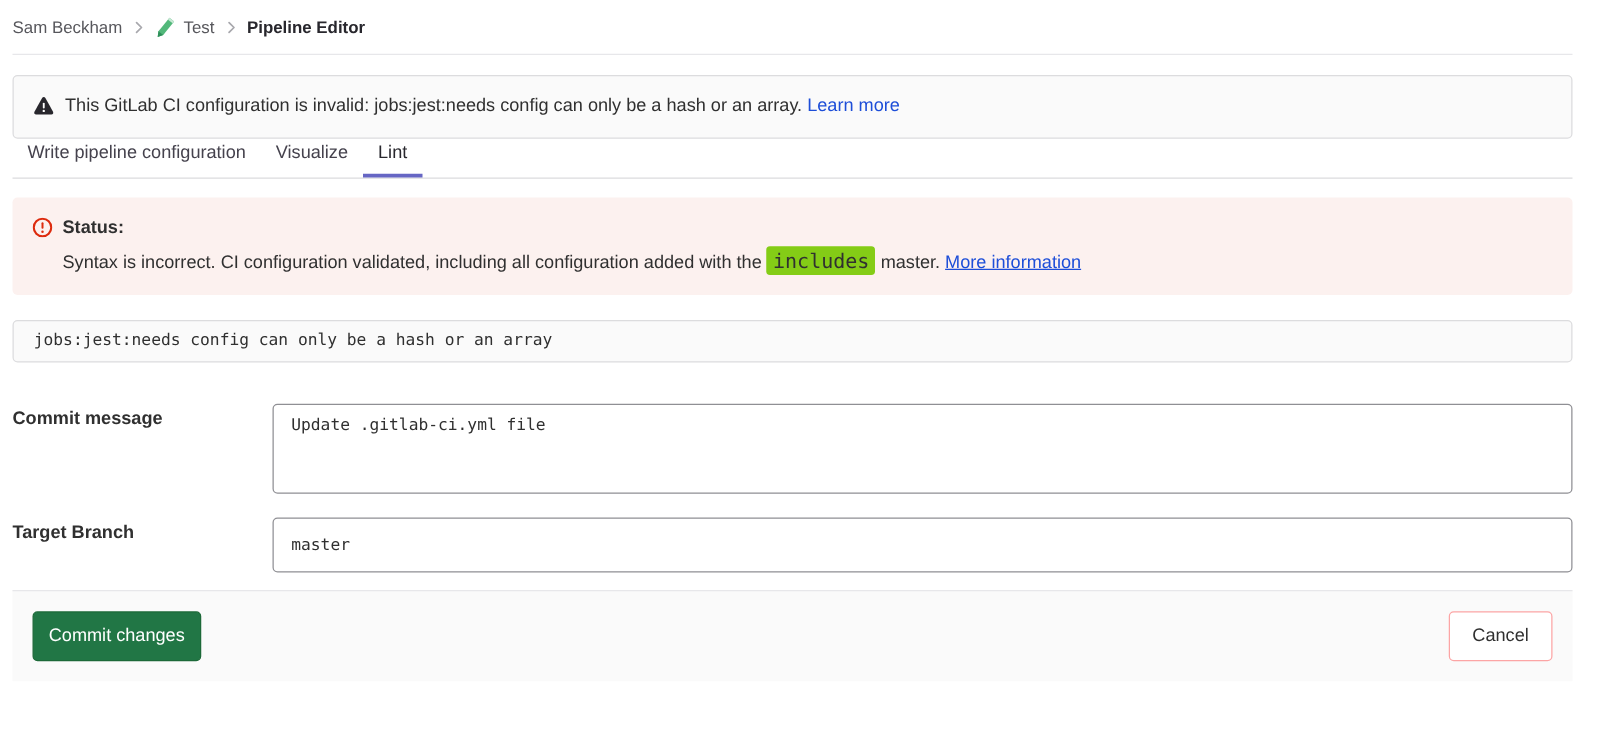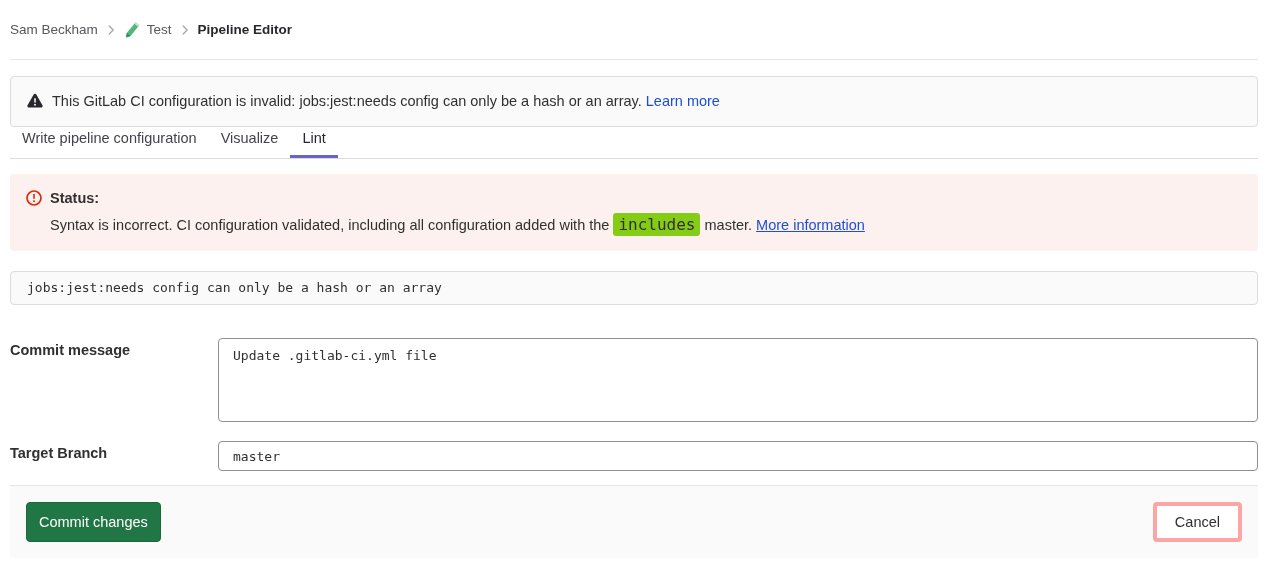--- a/index.html
+++ b/index.html
@@ -8,21 +8,21 @@
     width: 1280px; height: 583px;
     font-family: "Liberation Sans", sans-serif;
     font-size: 14.5px; color: #303030;
     overflow: hidden;
   }
   a { cursor: pointer; }
   .page { padding: 0 22px 0 10px; }
 
   
   .breadcrumb-bar {
-    height: 60px; display: flex; align-items: center;
+    height: 44px; display: flex; align-items: center;
     border-bottom: 1px solid #e7e7ea; font-size: 13.5px;
   }
   .crumb { color: #57575c; text-decoration: none; white-space: nowrap; }
   .crumb.current { font-weight: 700; color: #28272d; }
   .crumb-sep { margin: 0 6px; display: flex; align-items: center; }
   .avatar { margin-right: 6px; display: flex; align-items: center; }
 
   
   .alert {
     margin-top: 16px; background: #fafafa;
@@ -69,34 +69,34 @@
   
   .commit-form { margin-top: 33px; }
   .form-row { display: flex; align-items: flex-start; }
   .form-row + .form-row { margin-top: 19px; }
   .form-label { width: 208px; flex: none; font-weight: 700; padding-top: 4px; }
   .gl-input {
     flex: 1; border: 1px solid #8f8f94; border-radius: 4px;
     font-family: "DejaVu Sans Mono", monospace; font-size: 13px;
     color: #303030; background: #fff; padding: 8px 14px; outline: none;
   }
-  textarea.gl-input { height: 84px; resize: none; line-height: 17px; }
-  input.gl-input { height: 30px; padding: 4px 14px; }
+  textarea.gl-input { height: 72px; resize: none; line-height: 17px; }
+  input.gl-input { height: 44px; padding: 4px 14px; }
 
   
   .form-footer {
     margin-top: 14px; background: #fafafa; border-top: 1px solid #e7e7ea;
     padding: 16px; display: flex; justify-content: space-between; align-items: center;
   }
   .btn {
     font: inherit; font-size: 14.5px; border-radius: 4px; cursor: pointer;
     height: 40px; display: inline-flex; align-items: center; line-height: 1;
   }
   .btn-confirm { background: #217645; border: 1px solid #1c6938; color: #fff; padding: 0 12px; }
-  .btn-default { background: #fff; border: 4px solid #fca5a5; color: #303030; padding: 0 18px; }
+  .btn-default { background: #fff; border: 1px solid #fca5a5; color: #303030; padding: 0 18px; }
 </style>
 </head>
 <body>
 
 <div class="page">
 
   <nav class="breadcrumb-bar">
     <a class="crumb" href="#">Sam Beckham</a>
     <span class="crumb-sep">
       <svg width="14" height="14" viewBox="0 0 16 16">

